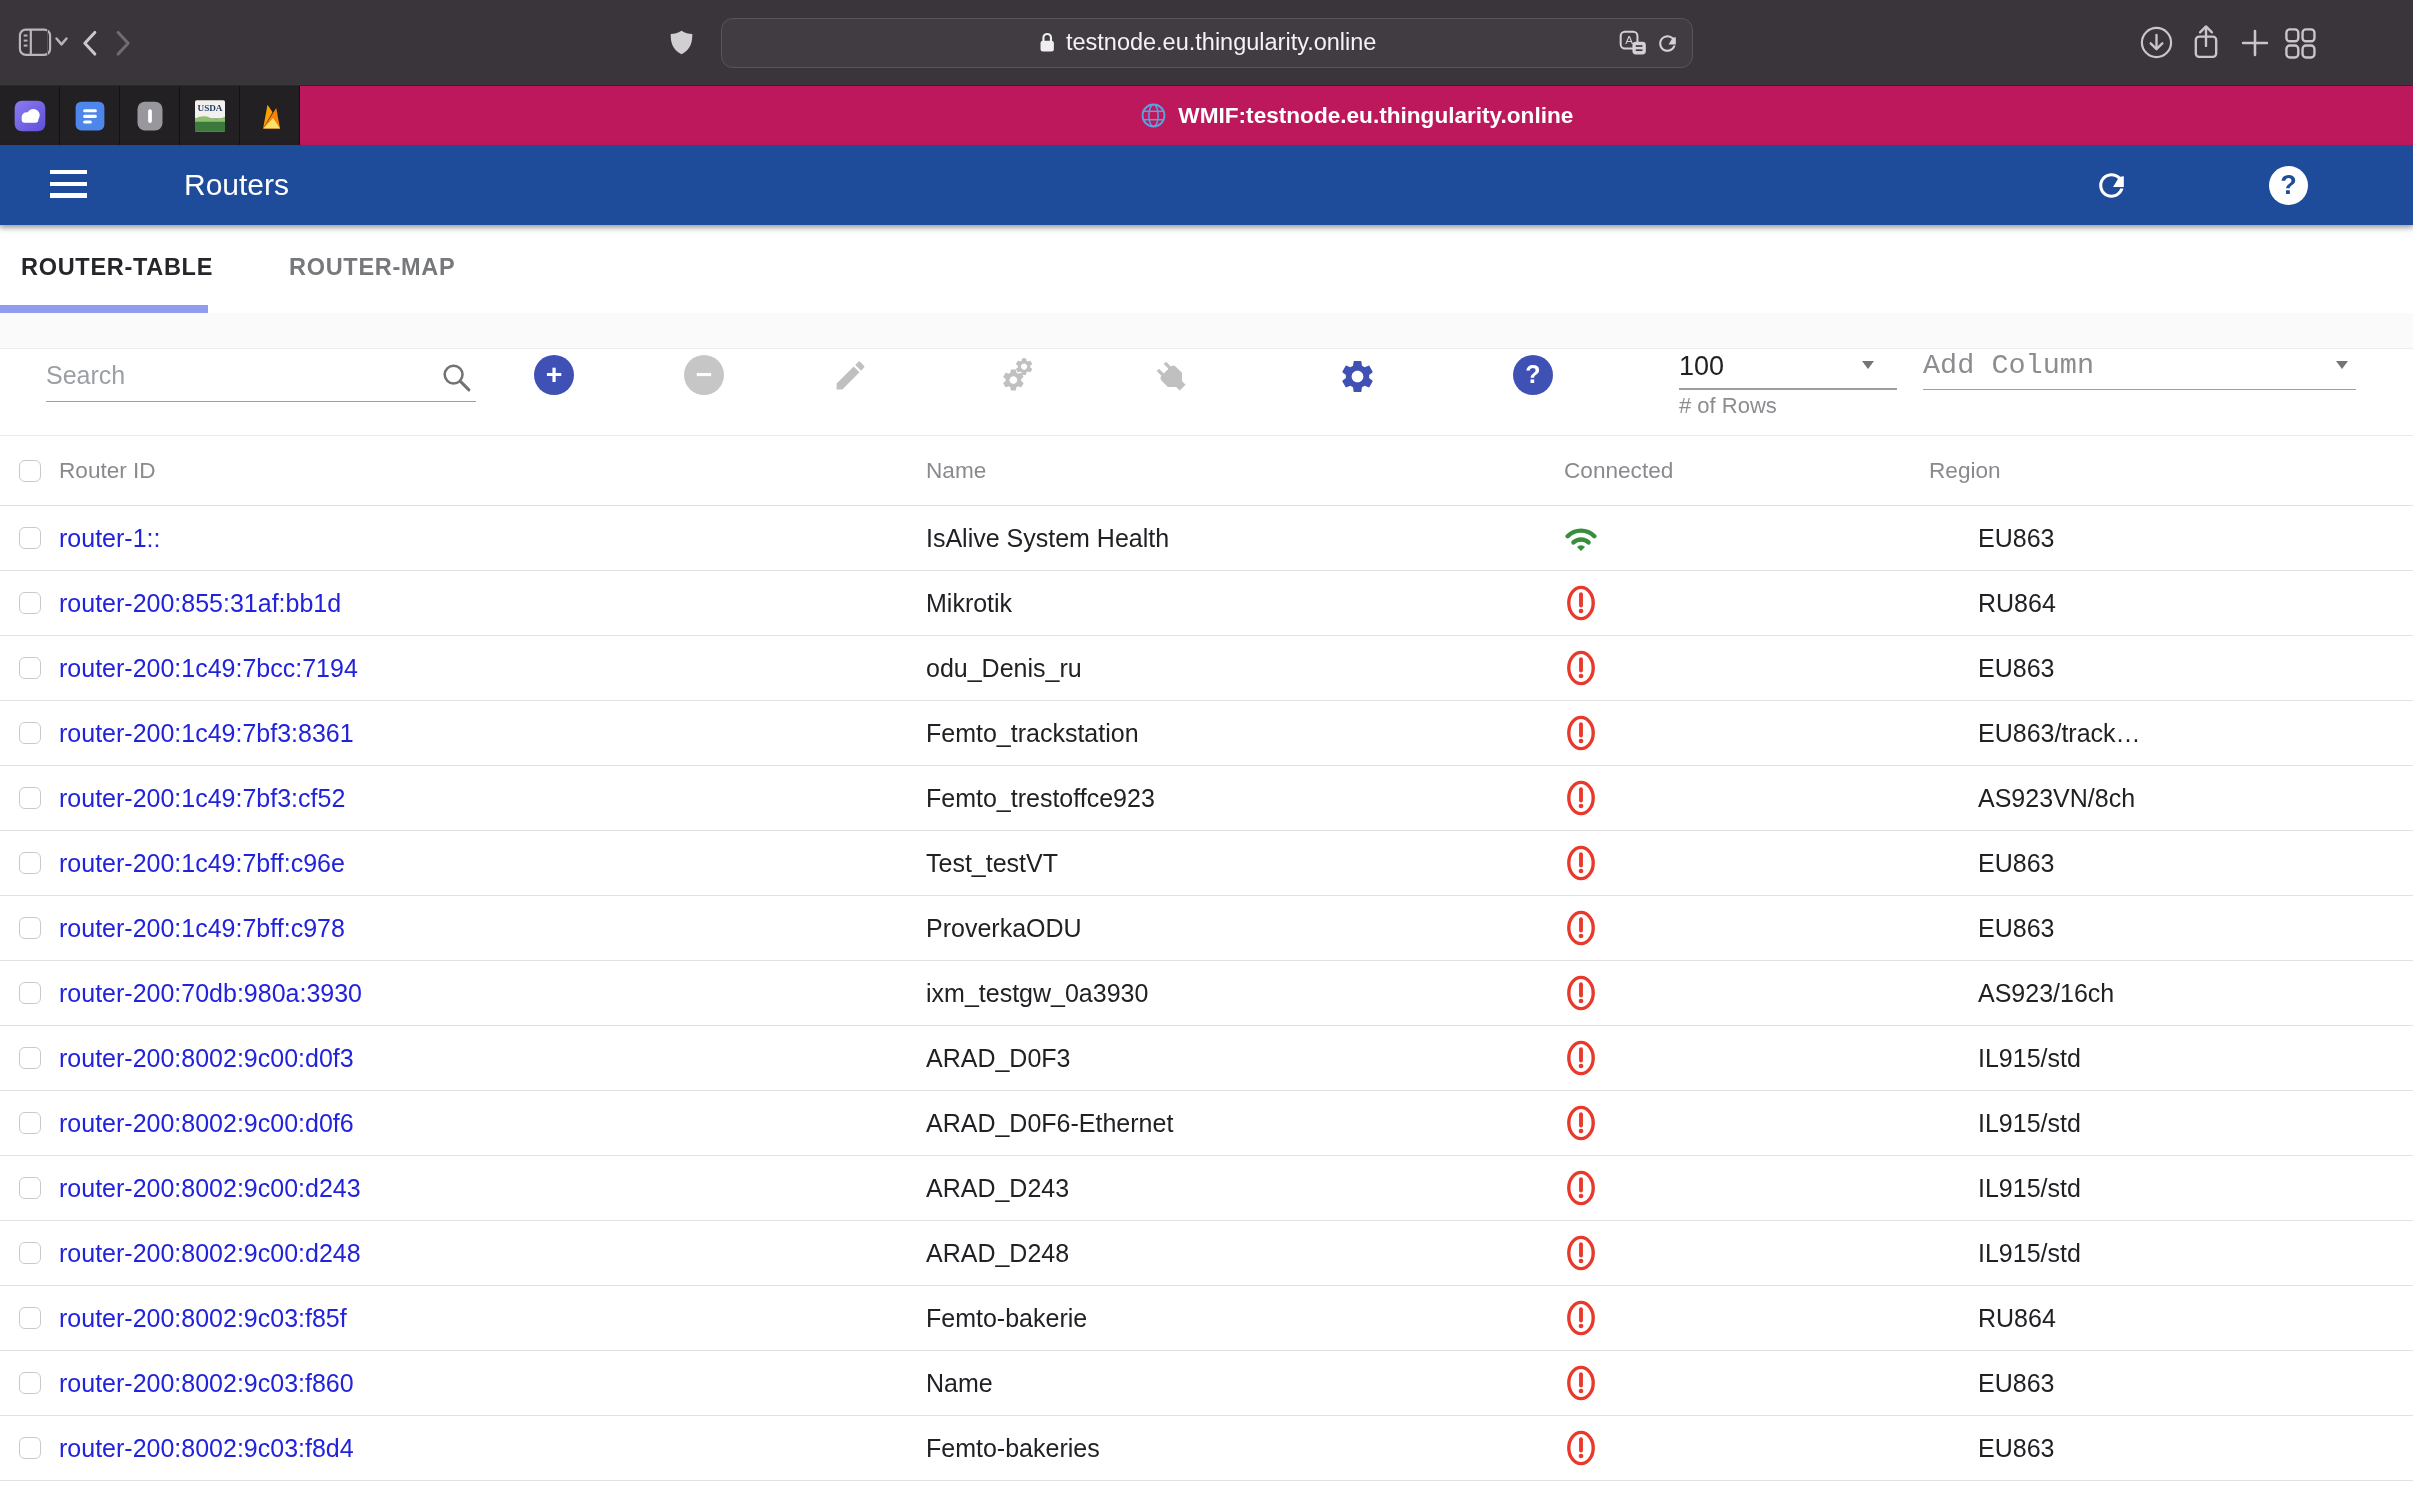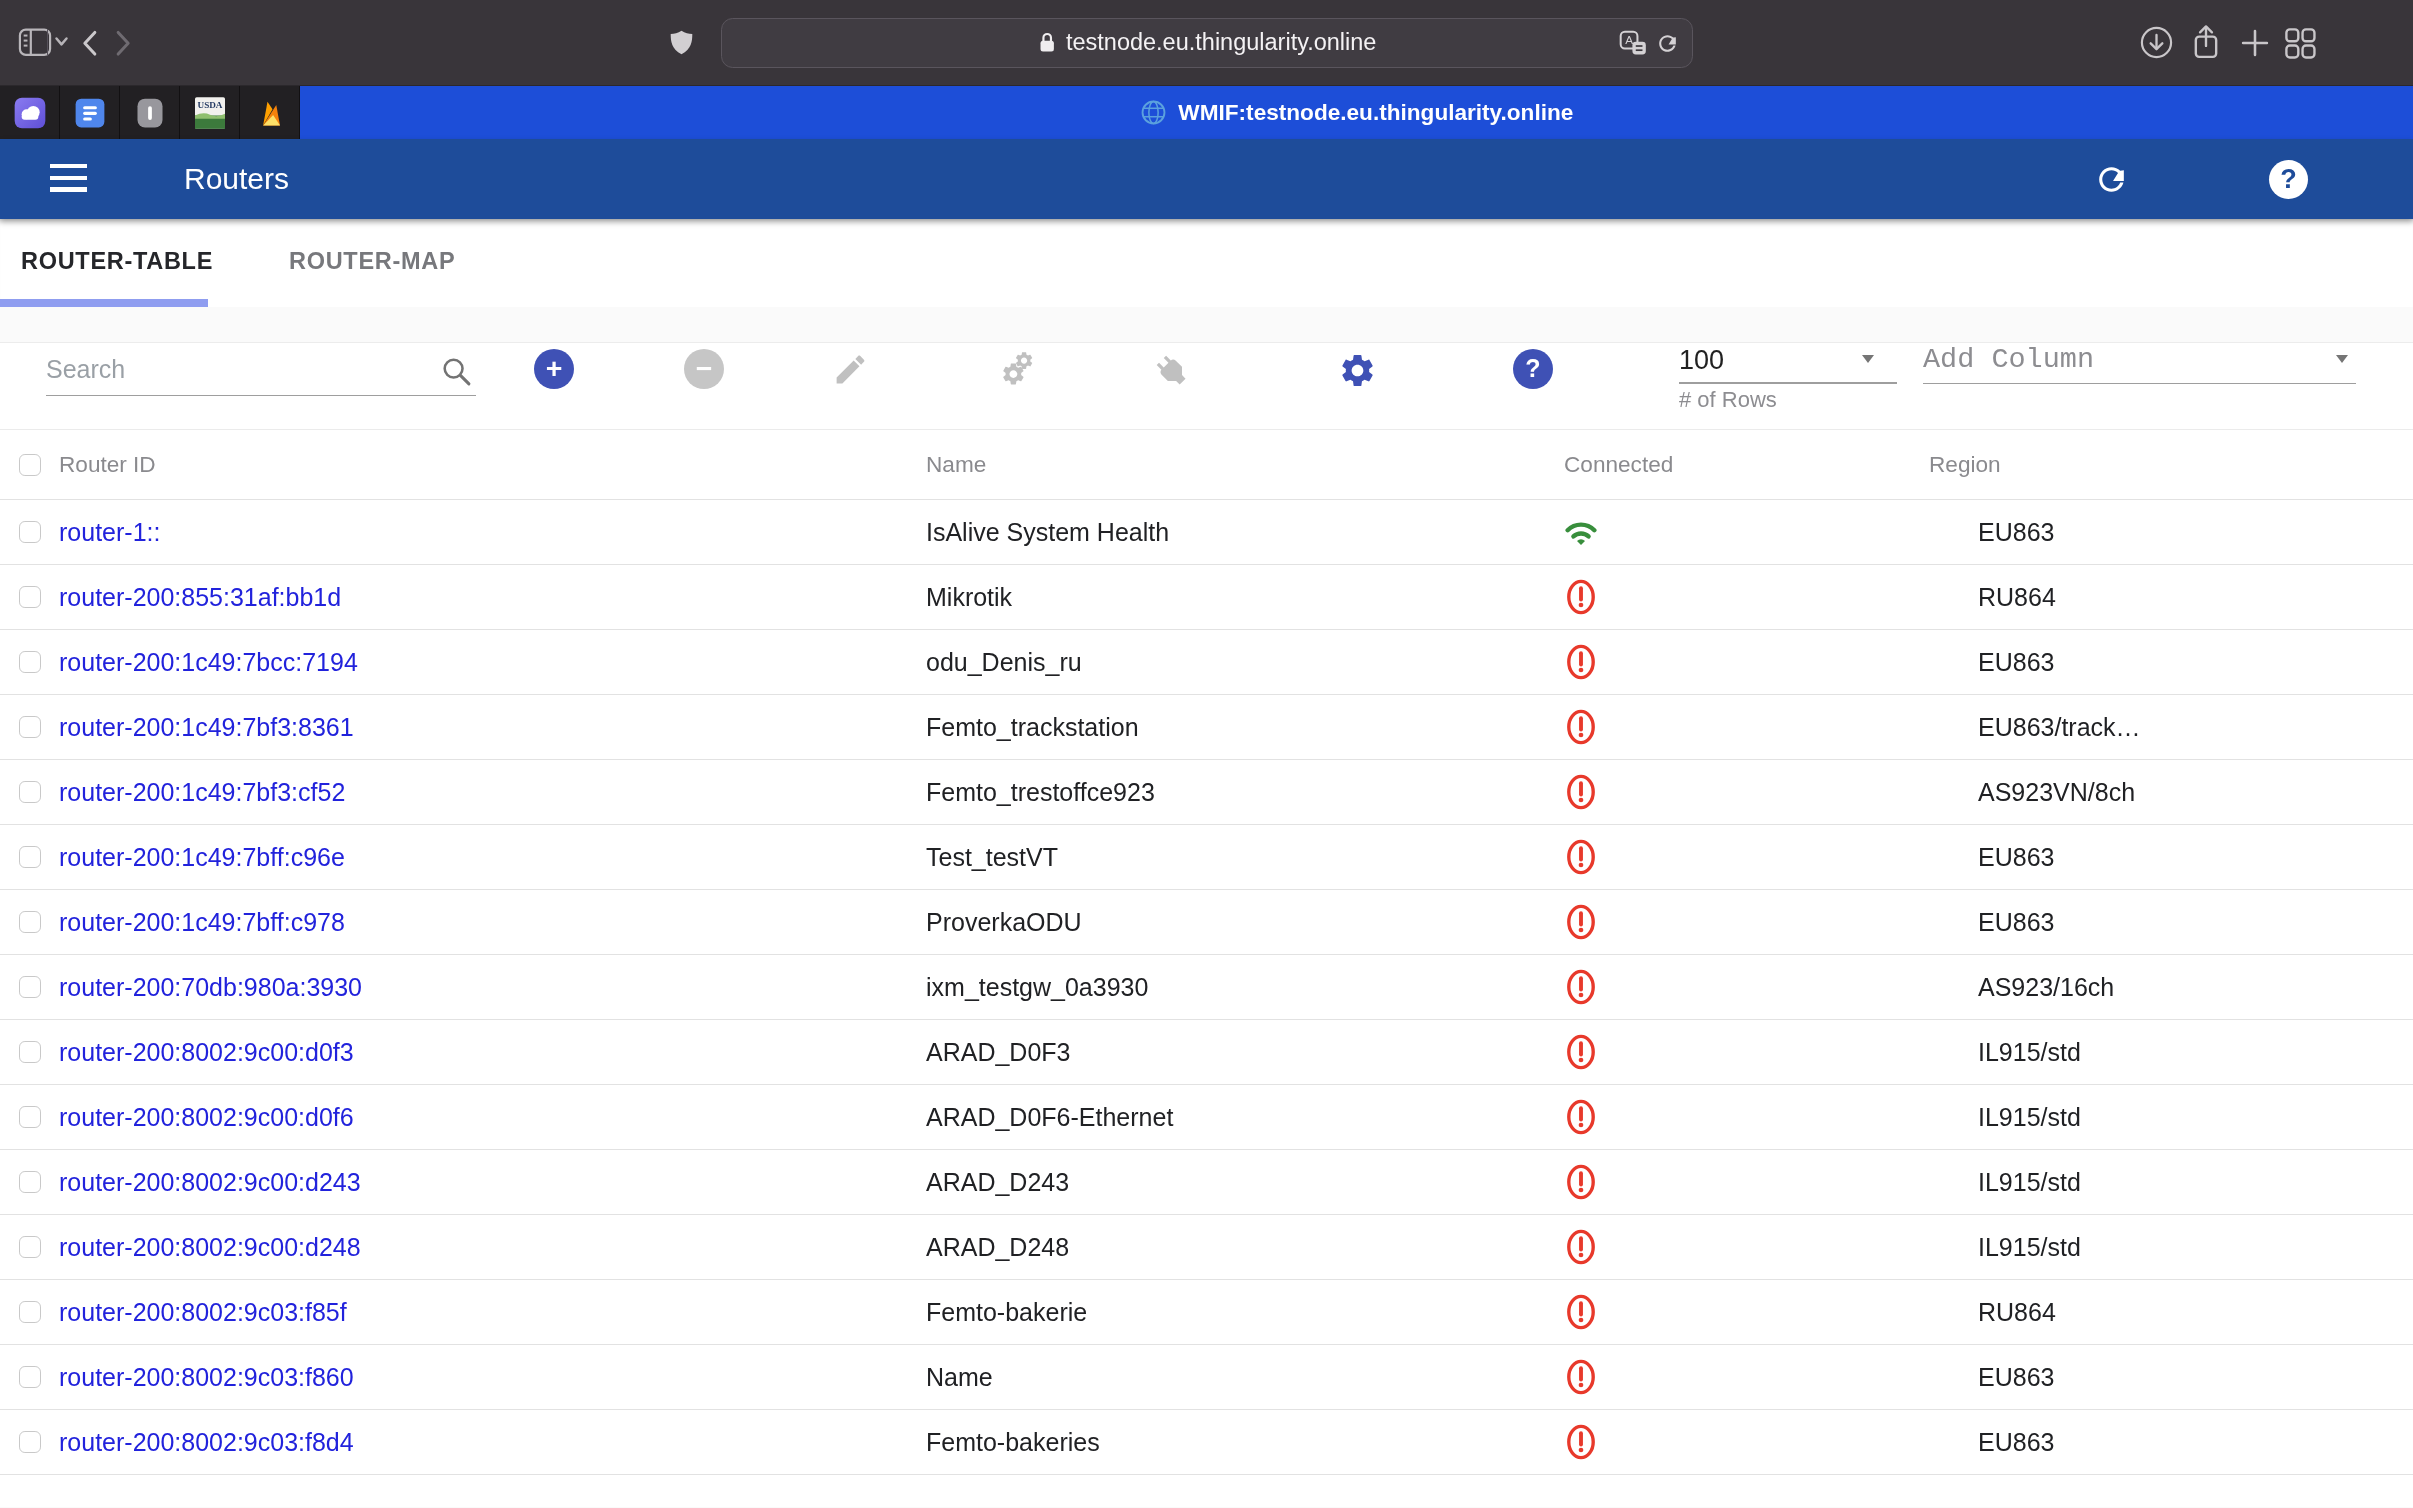--- a/index.html
+++ b/index.html
@@ -20,21 +20,21 @@
     display:flex; align-items:center; justify-content:center; gap:10px; }
   .urlbar .utext { color:#f4f2f4; font-size:23.5px; }
   .i-translate { position:absolute; right:45px; top:11.7px; }
   .i-reload { position:absolute; right:11.7px; top:12.6px; }
   .i-dl { position:absolute; left:2139px; top:25px; }
   .i-share { position:absolute; left:2189px; top:22.6px; }
   .i-plus { position:absolute; left:2238px; top:26px; }
   .i-grid { position:absolute; left:2283px; top:26px; }
 
   
-  .tabstrip { display:flex; height:54px; background:#1d4ed8; border-top:0.8px solid #2b282c;text-align:center; }
+  .tabstrip { display:flex; height:60px; background:#be185d; border-top:0.8px solid #2b282c;text-align:center; }
   .pinned { display:flex; background:#222023; }
   .pintab { width:60px; display:flex; align-items:center; justify-content:center;
     border-right:0.8px solid #121012; }
   .activetab { flex:1; display:flex; align-items:center; justify-content:center; gap:11.7px; }
   .activetab .ttitle { color:#fff; font-size:22.6px; font-weight:600; }
 
   
   .appbar { position:relative; height:80px; background:#1e4c9a; z-index:6;
     box-shadow:0 2.5px 5.9px rgba(0,0,0,.30);padding-left:34px; }
   .hamburger { position:absolute; left:50px; top:25px; width:37px; }

